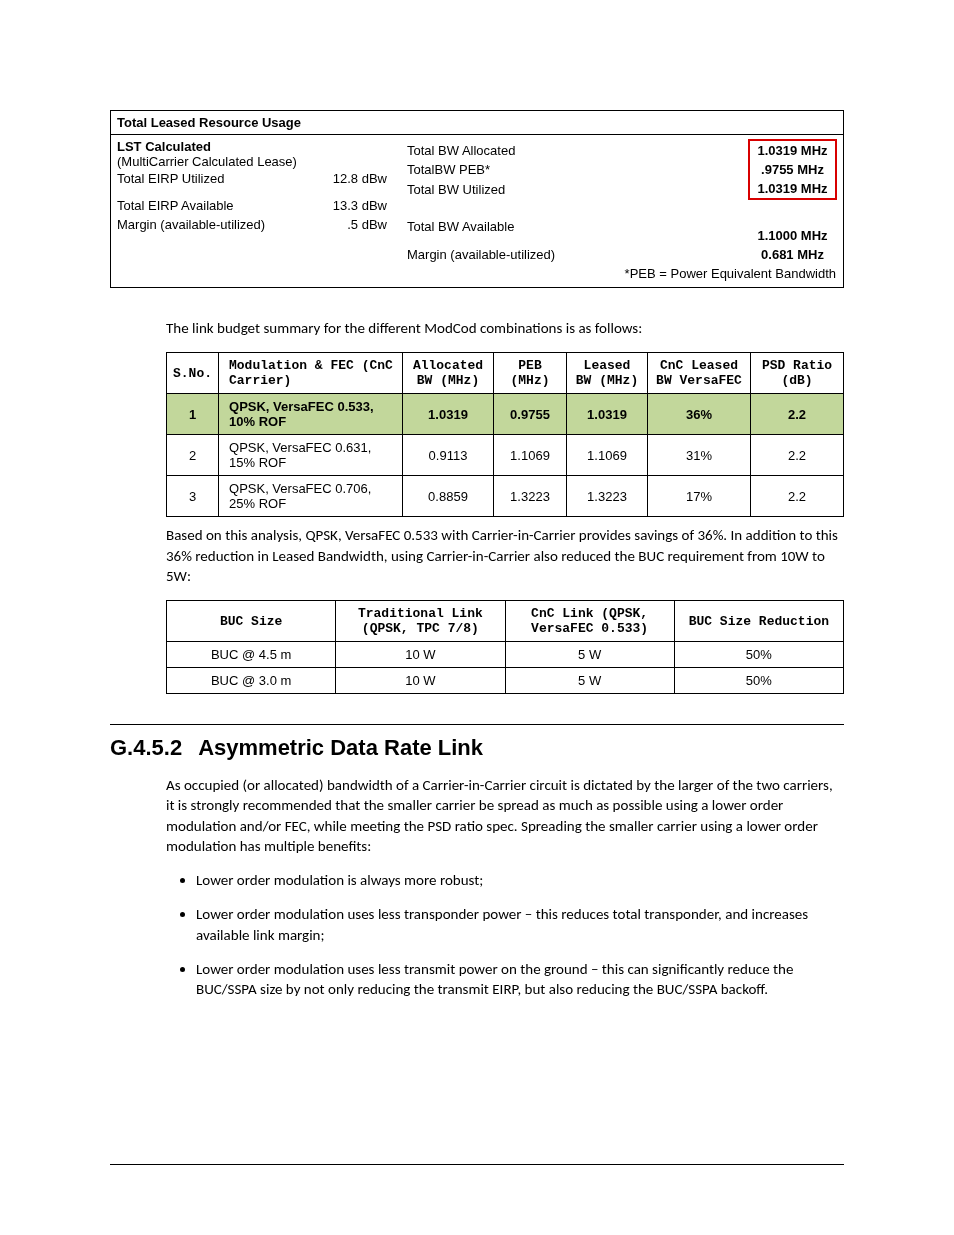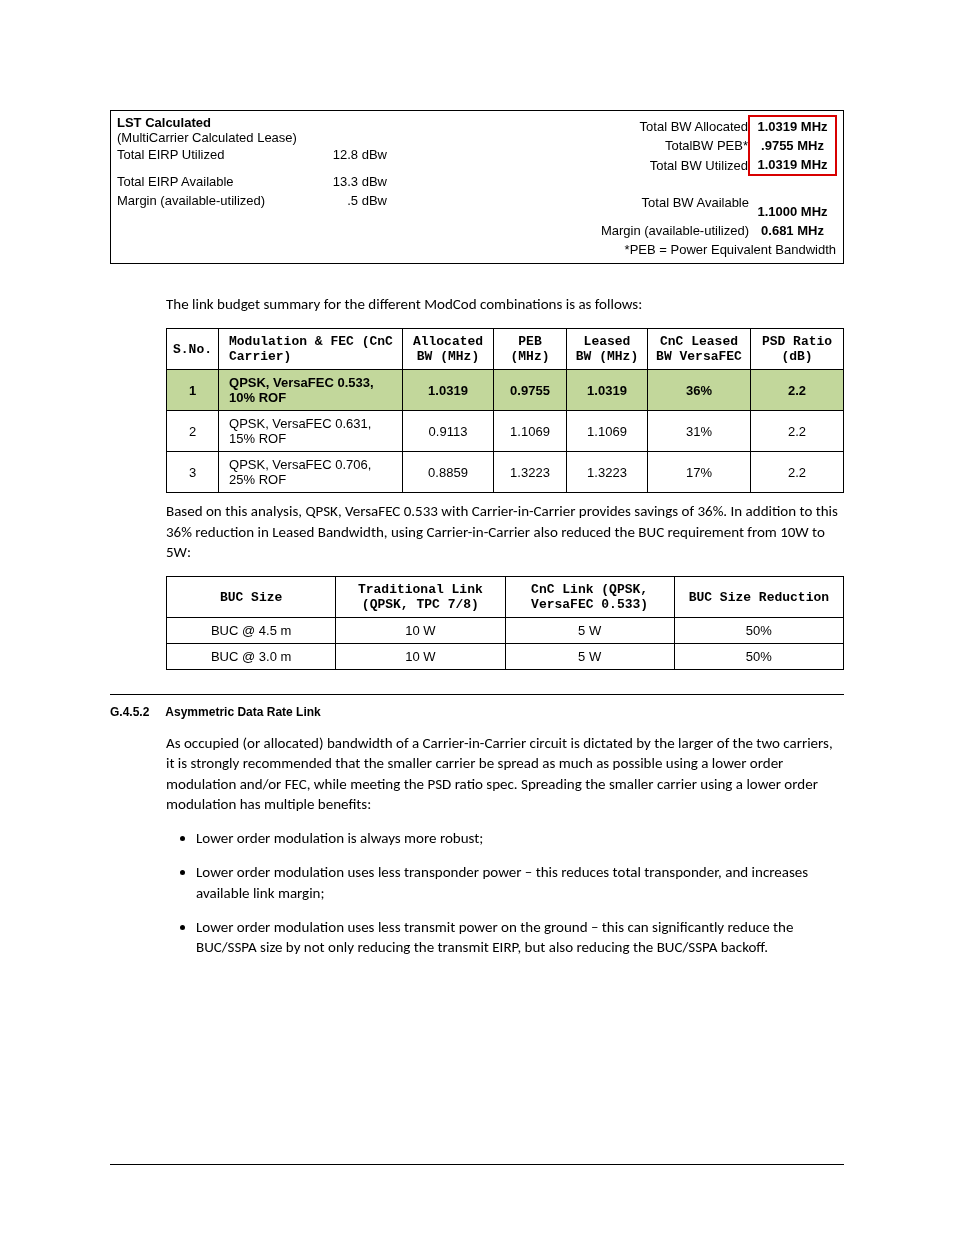--- a/index.html
+++ b/index.html
@@ -37,21 +37,21 @@
   .resbox .body {
     display: flex;
     padding: 4px 6px;
   }
   .res-left {
     flex: 0 0 290px;
   }
   .res-left table, .res-right table { border-collapse: collapse; width: 100%; }
   .res-left td, .res-right td { padding: 2px 0; }
   .res-left .val { text-align: right; padding-right: 20px;}
-  .res-right .lbl { text-align: right; }
+  .res-right .lbl { text-align: left; padding-right: 8px;}
   .res-right .val { text-align: center; width: 85px; font-weight: bold;}
   .res-right { flex: 1; }
   .highlight-box {
     border: 2px solid #d80000;
   }
   .res-footnote { text-align: right; padding-top: 6px;}
   
   p.body-text {
     font-family: Calibri, Arial, sans-serif;
     font-size: 15px;
@@ -79,43 +79,44 @@
     font-family: Liberation Mono, monospace;
   }
   table.data td.left { text-align: left; padding-left: 10px;}
   table.data tr.hl td {
     background: #c2d79b;
     font-weight: bold;
   }
   
   .section-heading {
     border-top: 1.5px solid #000;
-    margin-top: 24px;
+    margin-top: 30px;
     padding-top: 10px;
     font-family: Arial, Helvetica, sans-serif;
-    font-size: 12px;
+    font-size: 22px;
     font-weight: bold;
   }
   .section-heading .secnum { margin-right: 16px; }
   
   ul.body-list {
     font-family: Calibri, Arial, sans-serif;
     font-size: 15px;
     margin: 10px 0 0 56px;
     padding-left: 30px;
     line-height: 1.35;
   }
   ul.body-list li { margin-bottom: 14px; }
 </style>
 </head>
 <body>
 
 <div class="page">
 
   <div class="resbox">
+    <div class="header-row">Total Leased Resource Usage</div>
     <div class="body">
       <div class="res-left">
         <div style="font-weight:bold">LST Calculated</div>
         <div>(MultiCarrier Calculated Lease)</div>
         <table>
           <tbody>
               <tr>
                 <td>Total EIRP Utilized</td>
                 <td class="val">12.8 dBw</td>
               </tr>

